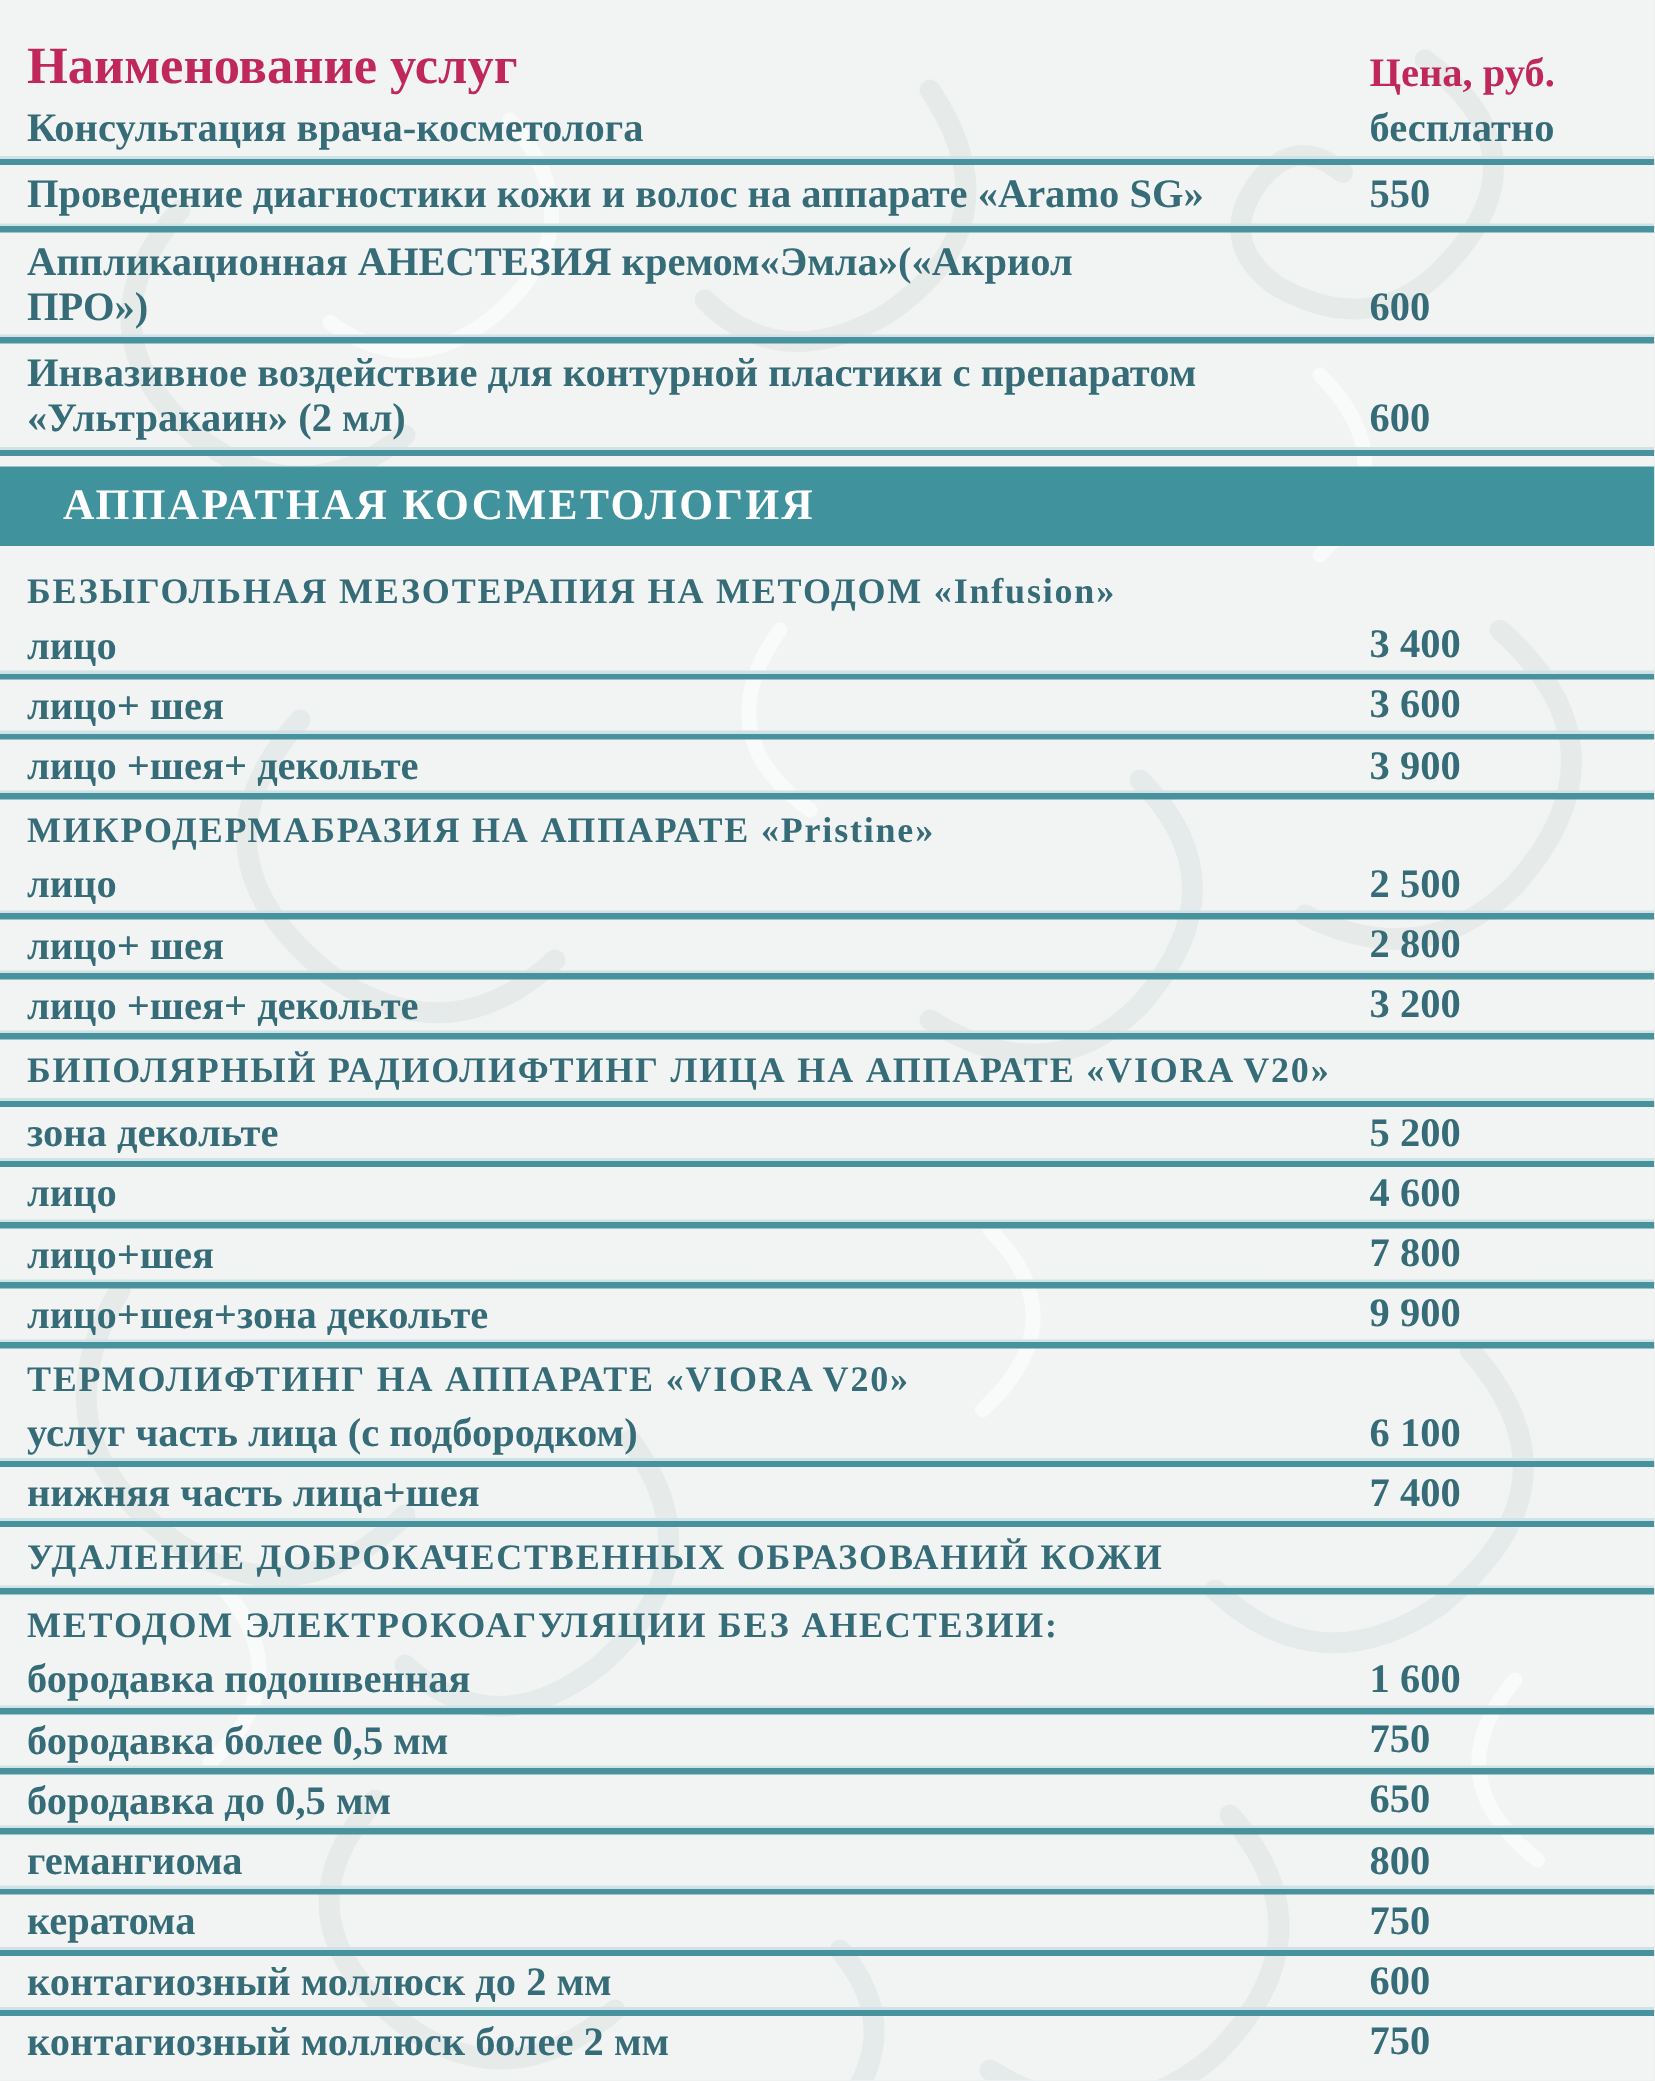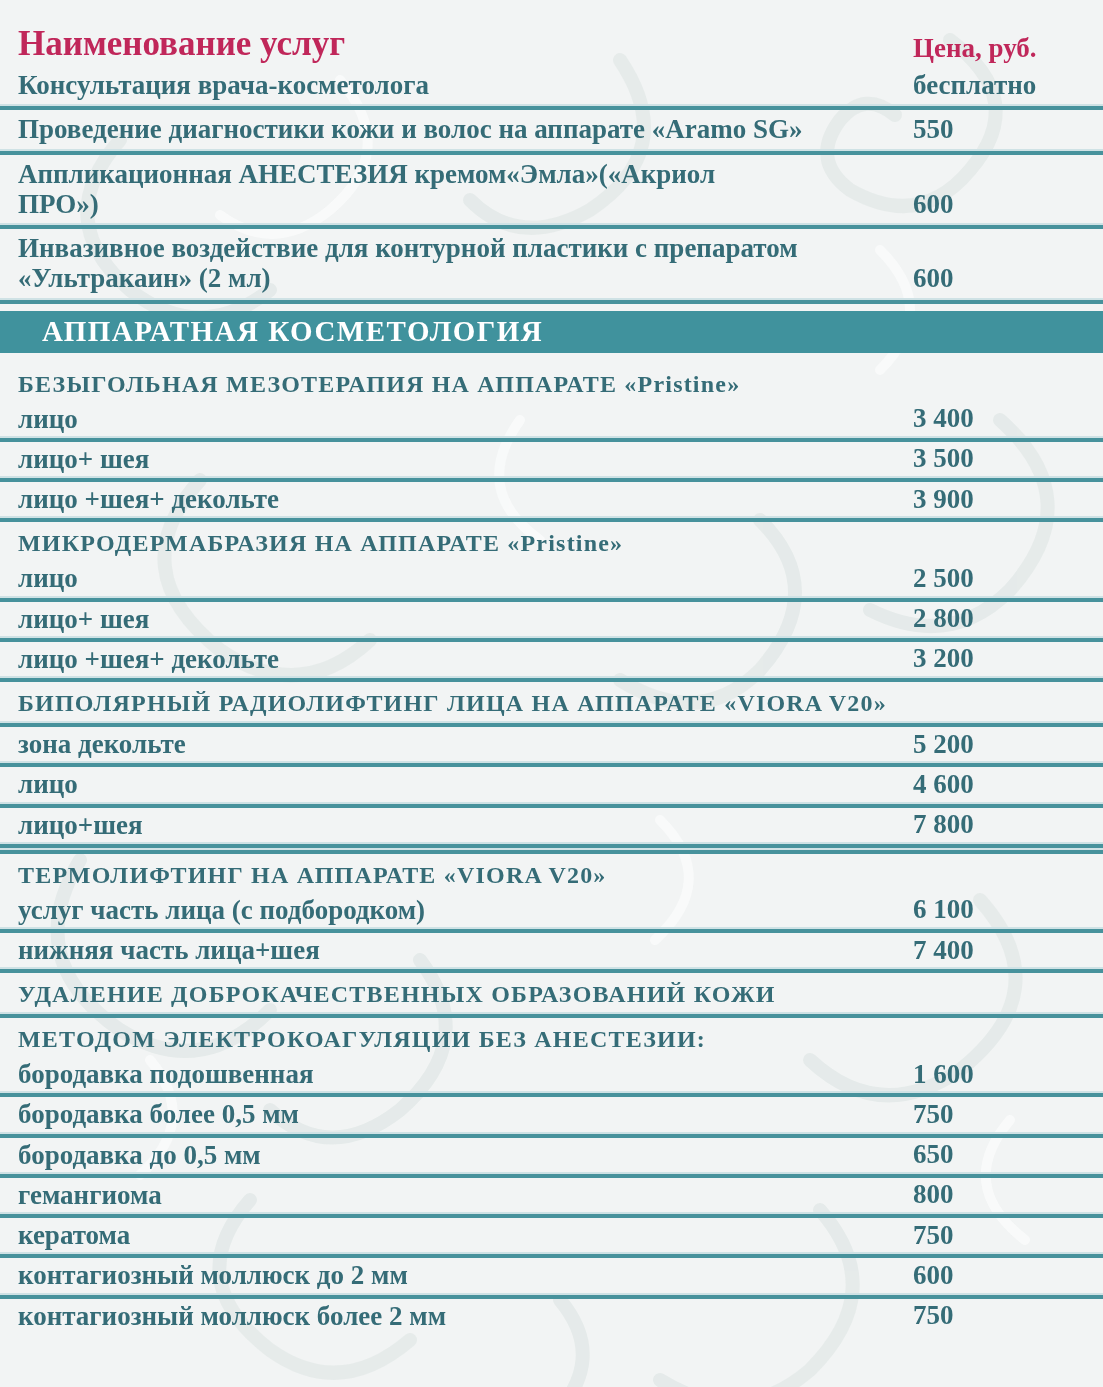--- a/index.html
+++ b/index.html
@@ -43,21 +43,21 @@
 
   .divider{
     height:6px;width:100%;
     background:linear-gradient(to bottom,
       var(--div-light,#cfe2e5) 0px,var(--div-light,#cfe2e5) 2px,
       var(--div-dark,#47929c) 2px,var(--div-dark,#47929c) 6px);
   }
 
   
   .banner{
-    margin:7px 0 10px 0;height:42px;
+    margin:7px 0 10px 0;height:53px;
     background:var(--banner,#40929d);
     display:flex;align-items:center;padding-left:42px;box-sizing:border-box;
   }
   .banner-title{
     color:#ffffff;font-size:29px;font-weight:700;letter-spacing:1.5px;line-height:1;
   }
 
   
   .section-title{
     padding:6px 18px 3px 18px;
@@ -126,29 +126,29 @@
         </div>
         <div class="divider"></div>
       </div>
 
     <div class="banner">
       <div class="banner-title">АППАРАТНАЯ КОСМЕТОЛОГИЯ</div>
     </div>
 
     <div>
         <div class="section">
-          <div class="section-title">БЕЗЫГОЛЬНАЯ МЕЗОТЕРАПИЯ НА АППАРАТЕ «Pristine»</div>
+          <div class="section-title">БЕЗЫГОЛЬНАЯ МЕЗОТЕРАПИЯ НА МЕТОДОМ «Infusion»</div>
           <div class="price-row">
             <div class="row-name">лицо</div>
             <div class="row-price">3 400</div>
           </div>
           <div class="divider"></div>
           <div class="price-row">
             <div class="row-name">лицо+ шея</div>
-            <div class="row-price">3 500</div>
+            <div class="row-price">3 600</div>
           </div>
           <div class="divider"></div>
           <div class="price-row">
             <div class="row-name">лицо +шея+ декольте</div>
             <div class="row-price">3 900</div>
           </div>
           <div class="divider"></div>
         </div>
         <div class="section">
           <div class="section-title">МИКРОДЕРМАБРАЗИЯ НА АППАРАТЕ «Pristine»</div>
@@ -179,20 +179,24 @@
           <div class="price-row">
             <div class="row-name">лицо</div>
             <div class="row-price">4 600</div>
           </div>
           <div class="divider"></div>
           <div class="price-row">
             <div class="row-name">лицо+шея</div>
             <div class="row-price">7 800</div>
           </div>
           <div class="divider"></div>
+          <div class="price-row">
+            <div class="row-name">лицо+шея+зона декольте</div>
+            <div class="row-price">9 900</div>
+          </div>
           <div class="divider"></div>
         </div>
         <div class="section">
           <div class="section-title">ТЕРМОЛИФТИНГ НА АППАРАТЕ «VIORA V20»</div>
           <div class="price-row">
             <div class="row-name">услуг часть лица (с подбородком)</div>
             <div class="row-price">6 100</div>
           </div>
           <div class="divider"></div>
           <div class="price-row">

